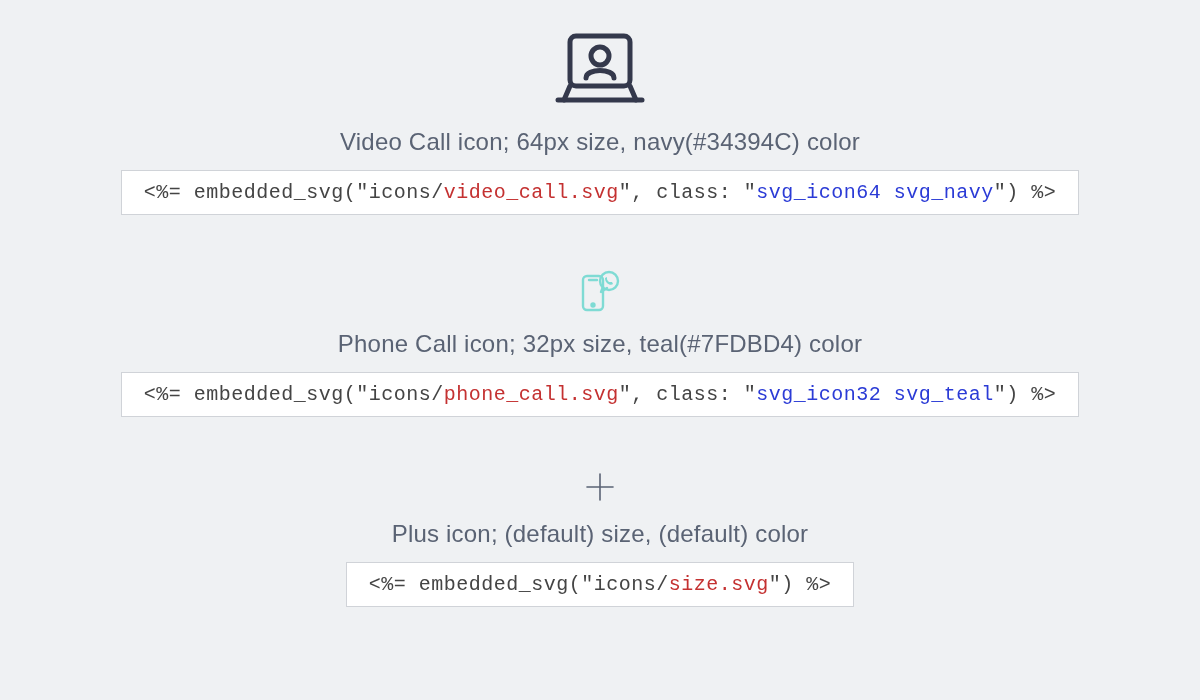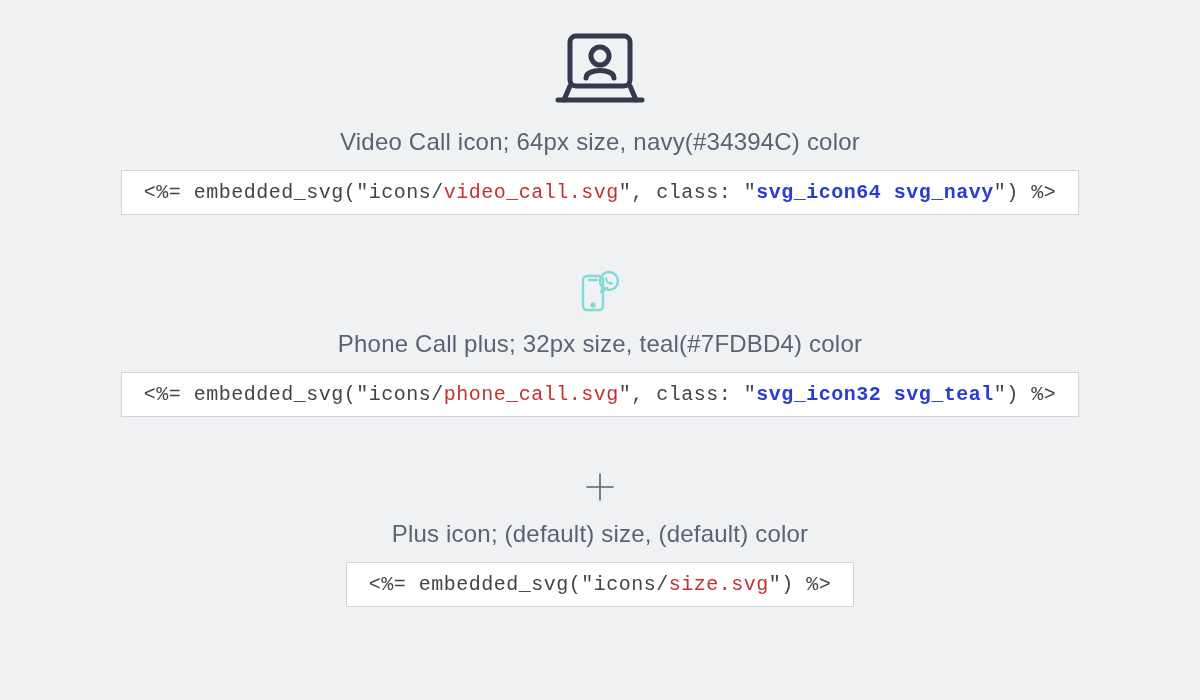--- a/index.html
+++ b/index.html
@@ -37,21 +37,21 @@
       border: 1px solid #d0d3d8;
       padding: 10px 22px;
       font-family: "Menlo", "Consolas", "Courier New", monospace;
       font-size: 20px;
       color: #444;
       letter-spacing: 0.5px;
       white-space: nowrap;
       text-align: center;
     }
     .codebox .str-red { color: #c43131; }
-    .codebox .str-blue { color: #2b3bd6; font-weight: bold; }
+    .codebox .str-blue { color: #2b3bd6; }
   </style>
 </head>
 <body>
 
 <div class="example">
   <div class="icon-holder">
     <svg width="96" height="80" viewBox="0 0 96 80" fill="none" stroke="#34394C" stroke-width="5" stroke-linecap="round" stroke-linejoin="round">
 
       <rect x="18" y="6" width="60" height="50" rx="6" ry="6"></rect>
 
@@ -77,21 +77,21 @@
       <rect x="6" y="6" width="20" height="34" rx="4" ry="4"></rect>
       <line x1="12" y1="10" x2="20" y2="10"></line>
       <circle cx="16" cy="35" r="1.5" fill="#7FDBD4"></circle>
 
       <circle cx="32" cy="11" r="9"></circle>
       <path d="M 26 17 L 24 22 L 30 18"></path>
 
       <path d="M 28 8 C 28 14, 34 16, 36 14 L 35 12 L 32 12 C 31 11, 30 10, 30 9 L 30 7 Z" fill="#7FDBD4" stroke="none"></path>
     </svg>
   </div>
-  <div class="caption">Phone Call plus; 32px size, teal(#7FDBD4) color</div>
+  <div class="caption">Phone Call icon; 32px size, teal(#7FDBD4) color</div>
   <div class="codebox">
     <span>&lt;%= embedded_svg("icons/</span><span class="str-red">phone_call.svg</span><span>", class: "</span><span class="str-blue">svg_icon32 svg_teal</span><span>") %&gt;</span>
   </div>
 </div>
 
 <div class="example" style="margin-bottom:16px;">
   <div class="icon-holder">
     <svg width="30" height="30" viewBox="0 0 30 30" fill="none" stroke="#5a6374" stroke-width="1.6" stroke-linecap="round">
       <line x1="15" y1="2" x2="15" y2="28"></line>
       <line x1="2" y1="15" x2="28" y2="15"></line>

